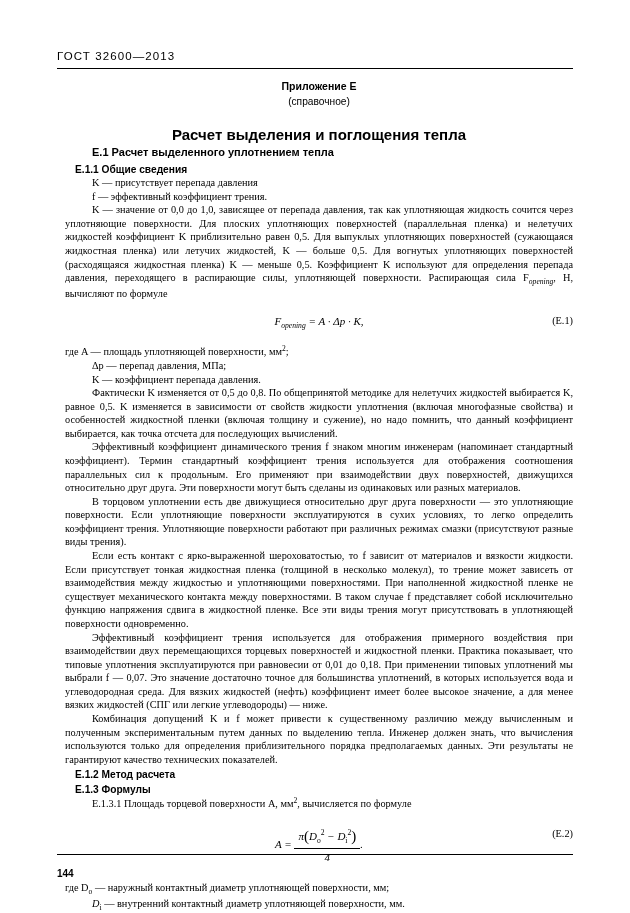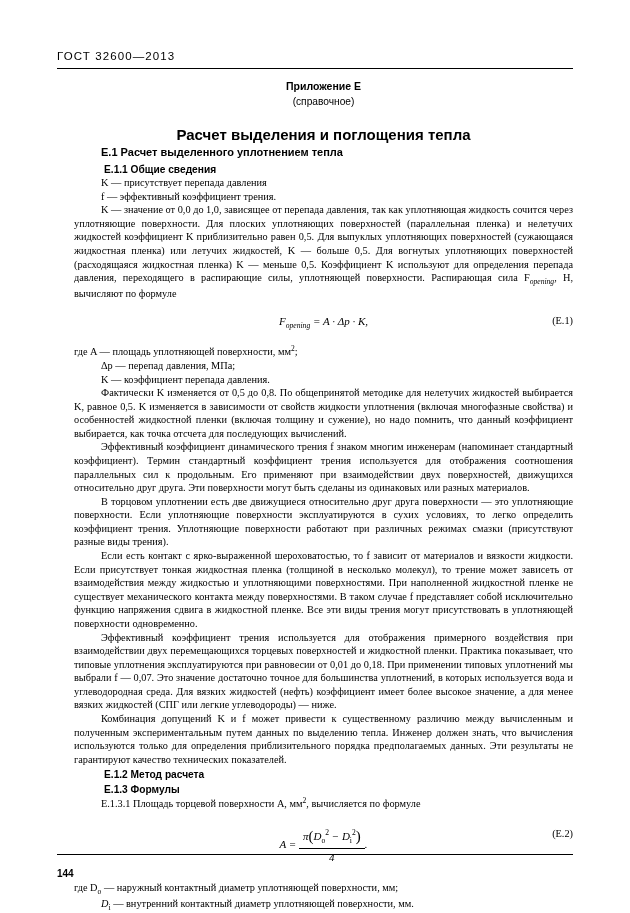--- a/index.html
+++ b/index.html
@@ -35,21 +35,21 @@
   .rule-top {
     position: absolute;
     left: 28px;
     right: 28px;
     top: 68px;
     height: 1px;
     background: #000000;
   }
   .content {
     position: absolute;
-    left: 45px;
+    left: 36px;
     right: 28px;
     top: 78px;
     font-size: 10.3px;
     line-height: 1.32;
     text-align: justify;
   }
   .center {
     text-align: center;
   }
   .annex-title {
@@ -75,21 +75,21 @@
     font-size: 11px;
     font-weight: bold;
     margin-top: 0;
     margin-left: 27px;
   }
   .h3 {
     font-family: "Liberation Sans", sans-serif;
     font-size: 10.2px;
     font-weight: bold;
     margin-top: 3px;
-    margin-left: 30px;
+    margin-left: 10px;
   }
   p.para {
     margin: 0;
     text-indent: 27px;
     text-align: justify;
   }
   p.para.first {
     margin-top: 4px;
   }
   p.flush {

